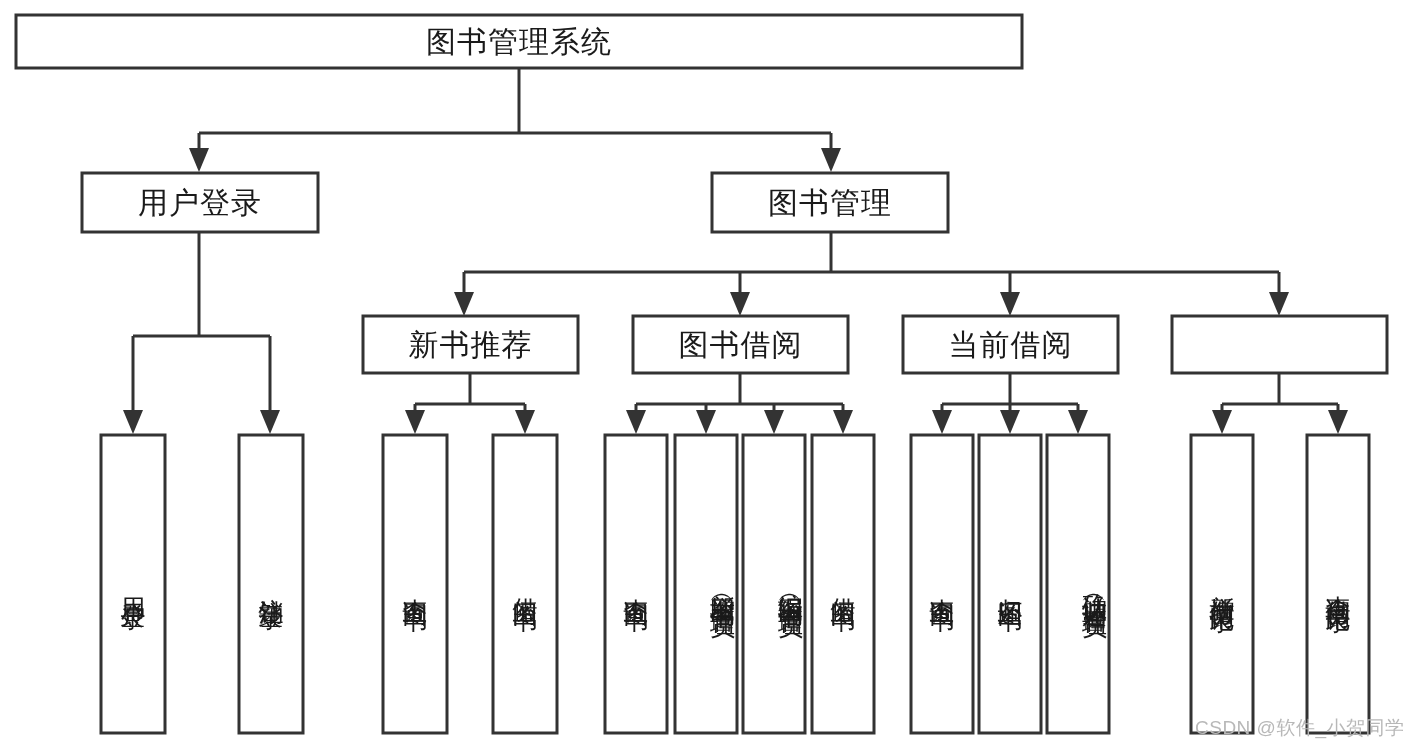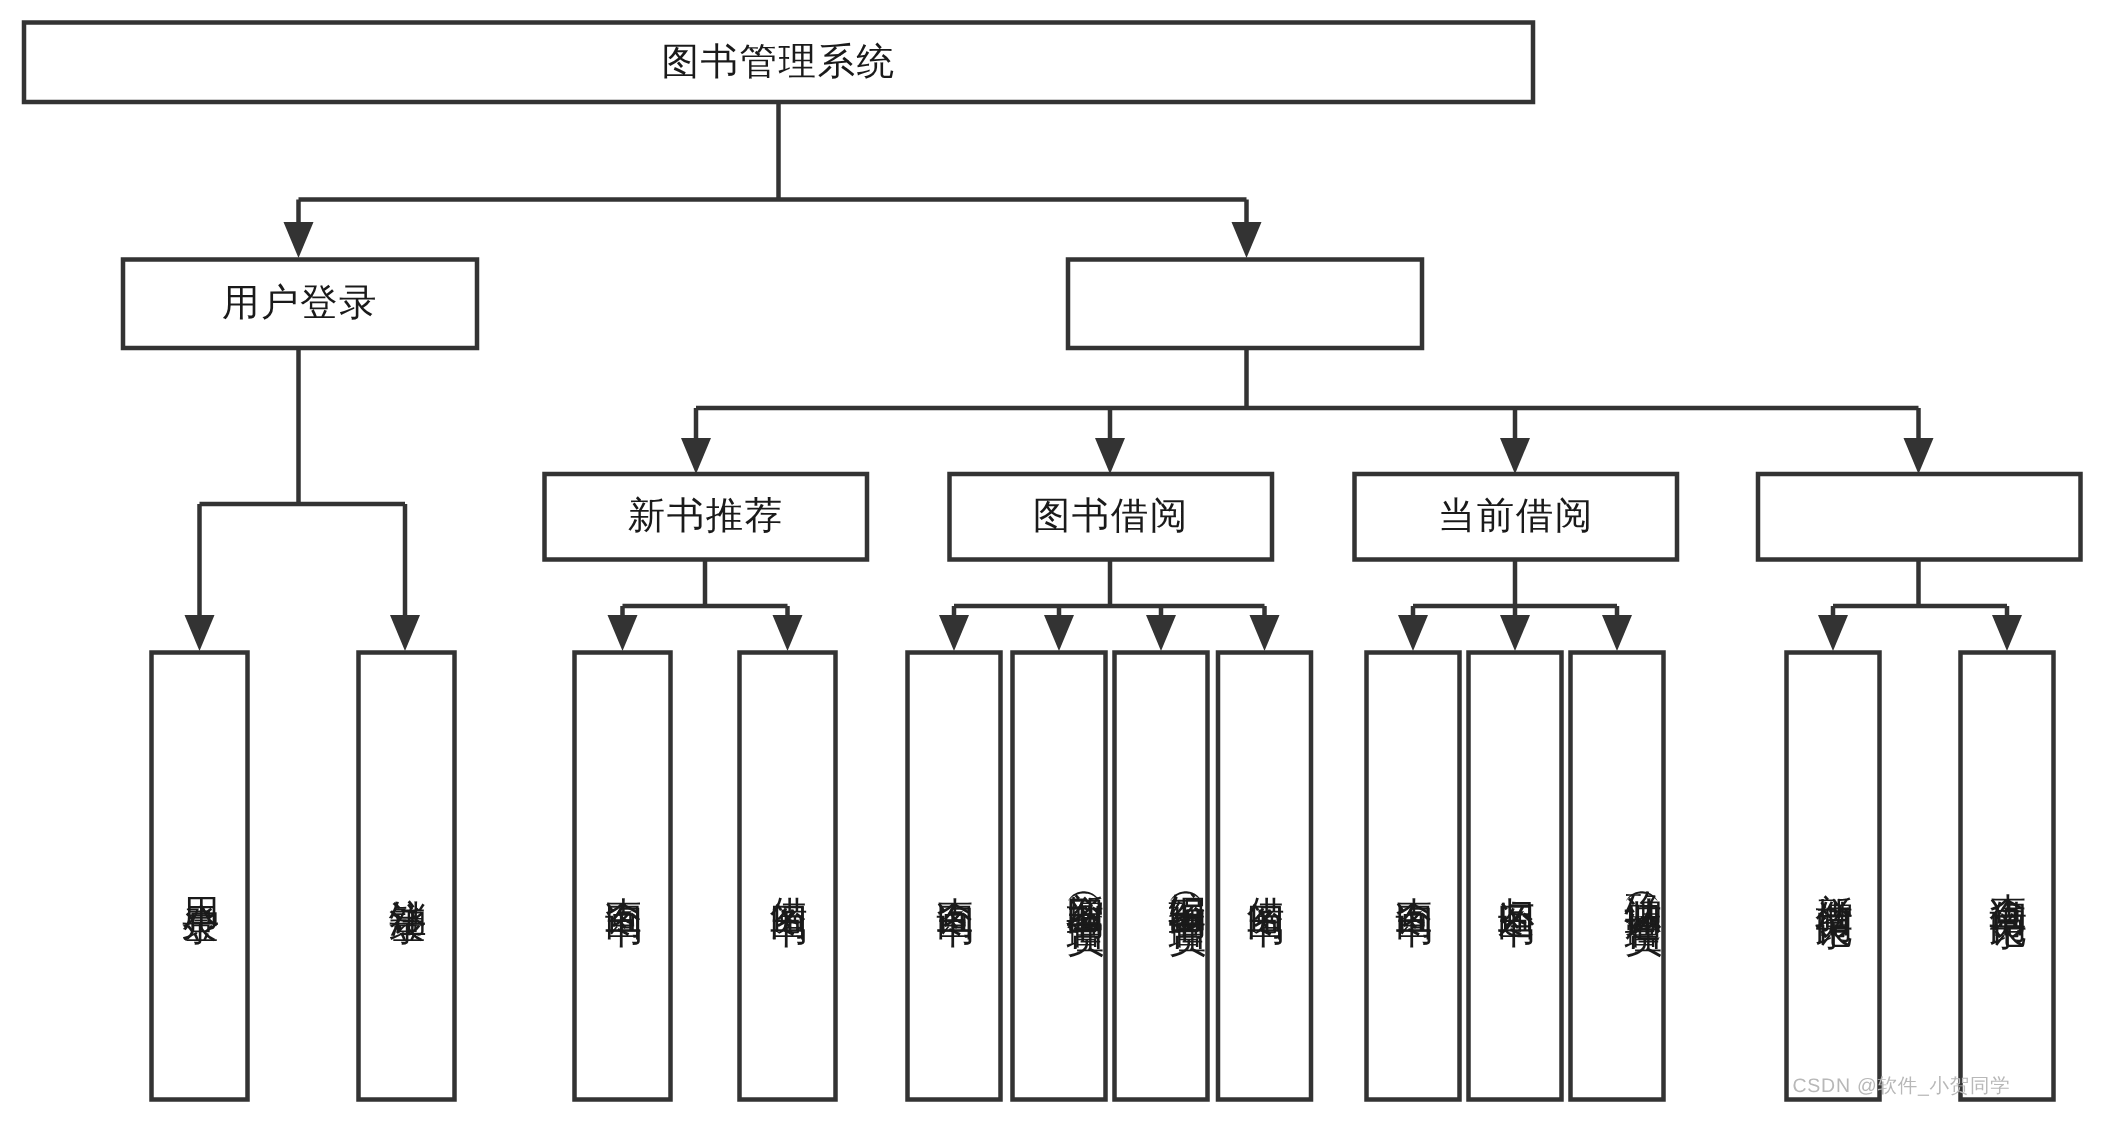--- a/index.html
+++ b/index.html
@@ -43,42 +43,42 @@
     position: absolute;
     display: flex;
     align-items: center;
     justify-content: center;
     color: #1a1a1a;
     font-family: "Liberation Sans", "DejaVu Sans", sans-serif;
     pointer-events: none;
     box-sizing: border-box;
   }
   .node-label.horizontal {
-    font-size: 25px;
+    font-size: 30px;
     letter-spacing: 1px;
     line-height: 1.1;
   }
   .node-label.vertical {
     writing-mode: vertical-rl;
     text-orientation: upright;
     font-size: 25px;
     line-height: 1.15;
     letter-spacing: 3px;
     align-items: flex-start;
     padding-top: 6px;
     white-space: nowrap;
   }
   .node-label.vertical.mid {
     align-items: center;
     padding-top: 0;
   }
   .watermark {
     position: absolute;
     color: #b8b8b8;
-    font-size: 13px;
+    font-size: 19px;
     font-family: "Liberation Sans", "DejaVu Sans", sans-serif;
     white-space: nowrap;
     letter-spacing: 0.5px;
   }
 </style>
 </head>
 <body>
 
 <div id="canvas">
 
@@ -183,20 +183,21 @@
     <rect class="node-box" x="1047" y="435" width="62" height="298"></rect>
 
     <rect class="node-box" x="1191" y="435" width="62" height="298"></rect>
     <rect class="node-box" x="1307" y="435" width="62" height="298"></rect>
 
   </svg>
 
   <div class="node-label horizontal" style="left:16px; top:15px; width:1006px; height:53px;">图书管理系统</div>
 
   <div class="node-label horizontal" style="left:82px; top:173px; width:236px; height:59px;">用户登录</div>
+  <div class="node-label horizontal" style="left:712px; top:173px; width:236px; height:59px;">图书管理</div>
 
   <div class="node-label horizontal" style="left:363px; top:316px; width:215px; height:57px;text-align:right;">新书推荐</div>
   <div class="node-label horizontal" style="left:633px; top:316px; width:215px; height:57px;">图书借阅</div>
   <div class="node-label horizontal" style="left:903px; top:316px; width:215px; height:57px;">当前借阅</div>
 
   <div class="node-label vertical mid" style="left:101px; top:435px; width:64px; height:298px;">用户登录</div>
   <div class="node-label vertical mid" style="left:239px; top:435px; width:64px; height:298px;">注销登录</div>
 
   <div class="node-label vertical mid" style="left:383px; top:435px; width:64px; height:298px;">查询图书</div>
   <div class="node-label vertical mid" style="left:493px; top:435px; width:64px; height:298px;">借阅图书</div>

